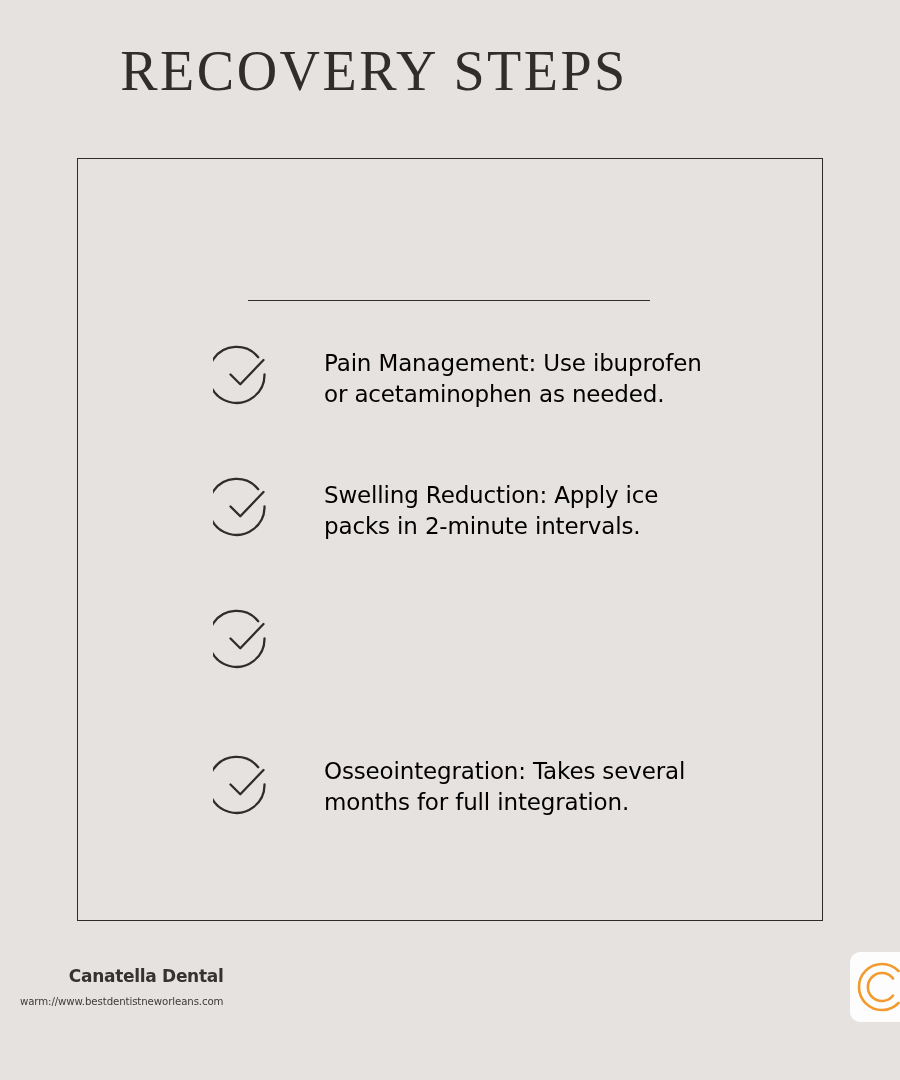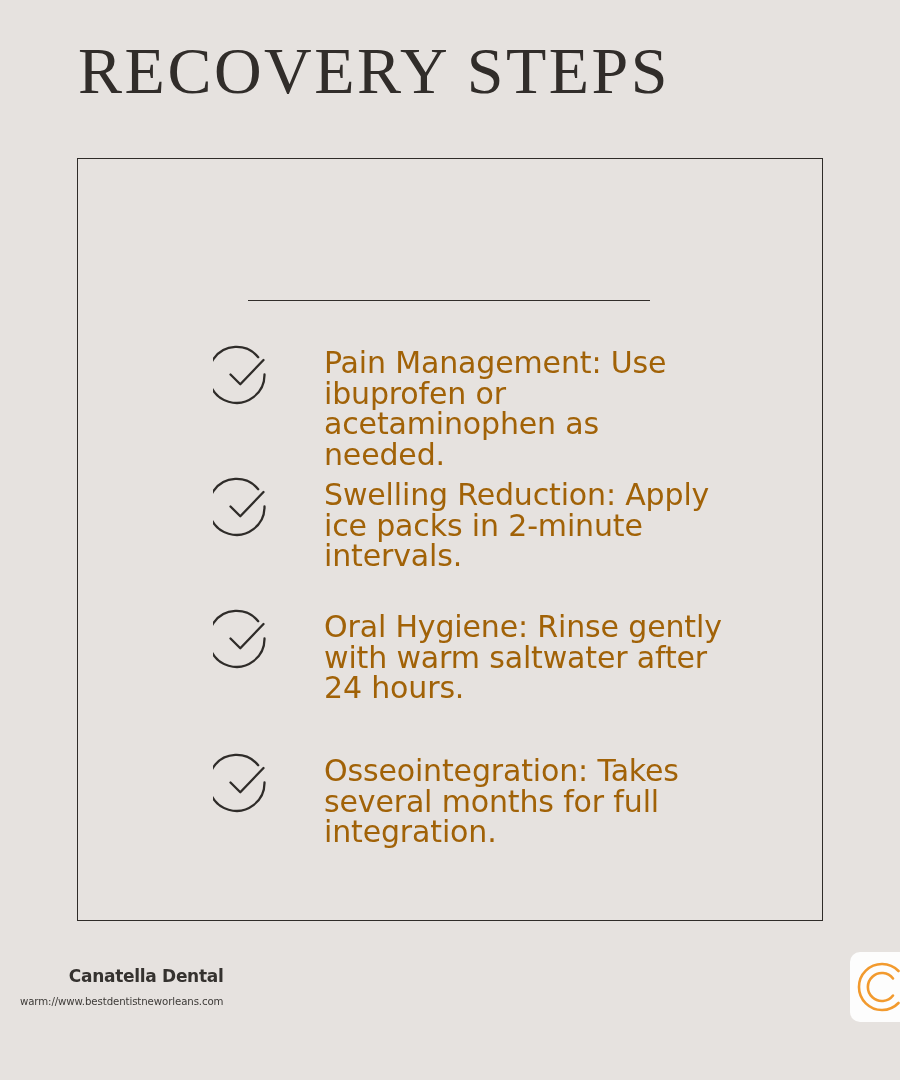--- a/index.html
+++ b/index.html
@@ -17,21 +17,21 @@
   }
 
   
   .title {
     position: absolute;
     left: 0;
     top: 28px;
     width: 748px;
     text-align: center;
     font-family: "Liberation Serif", "DejaVu Serif", serif;
-    font-size: 66px;
+    font-size: 56px;
     line-height: 86px;
     letter-spacing: 2.5px;
     color: #312d2a;
     font-weight: 400;
     white-space: nowrap;
   }
 
   
   .card {
     position: absolute;
@@ -61,37 +61,37 @@
   }
   .step {
     position: absolute;
     left: 0;
     display: flex;
     align-items: flex-start;
   }
   .step-1 { top: 4px; }
   .step-2 { top: 136px; }
   .step-3 { top: 268px; }
-  .step-4 { top: 412px; }
+  .step-4 { top: 412px; align-items: center; }
 
   .step-icon {
     flex: 0 0 auto;
     width: 61px;
     height: 61px;
     margin-right: 50px;
     display: block;
   }
   .step-icon svg { display: block; }
 
   .step-text {
     flex: 1 1 auto;
     font-family: "DejaVu Sans", "Liberation Sans", sans-serif;
-    font-size: 30px;
+    font-size: 23px;
     line-height: 30.6px;
-    color: #a16207;
+    color: #000000;
     letter-spacing: -0.15px;
     max-width: 400px;
     padding-top: 4px;
   }
 
   
   .footer {
     position: absolute;
     left: 0;
     top: 952px;
@@ -165,21 +165,20 @@
     <span class="step-text">Swelling Reduction: Apply ice packs in 2-minute intervals.</span>
   </div>
 
   <div class="step step-3">
     <span class="step-icon">
       <svg width="61" height="61" viewBox="0 0 61 61" fill="none">
         <path d="M45.2 13.2 A 28 28 0 1 0 51.5 30.5" stroke="#2f2c29" stroke-width="2.3" fill="none" stroke-linecap="round"></path>
         <path d="M17.5 30.5 L 27.3 40.3 L 50.5 16.0" stroke="#2f2c29" stroke-width="2.3" fill="none" stroke-linecap="round" stroke-linejoin="round"></path>
       </svg>
     </span>
-    <span class="step-text">Oral Hygiene: Rinse gently with warm saltwater after 24 hours.</span>
   </div>
 
   <div class="step step-4">
     <span class="step-icon">
       <svg width="61" height="61" viewBox="0 0 61 61" fill="none">
         <path d="M45.2 13.2 A 28 28 0 1 0 51.5 30.5" stroke="#2f2c29" stroke-width="2.3" fill="none" stroke-linecap="round"></path>
         <path d="M17.5 30.5 L 27.3 40.3 L 50.5 16.0" stroke="#2f2c29" stroke-width="2.3" fill="none" stroke-linecap="round" stroke-linejoin="round"></path>
       </svg>
     </span>
     <span class="step-text">Osseointegration: Takes several months for full integration.</span>

